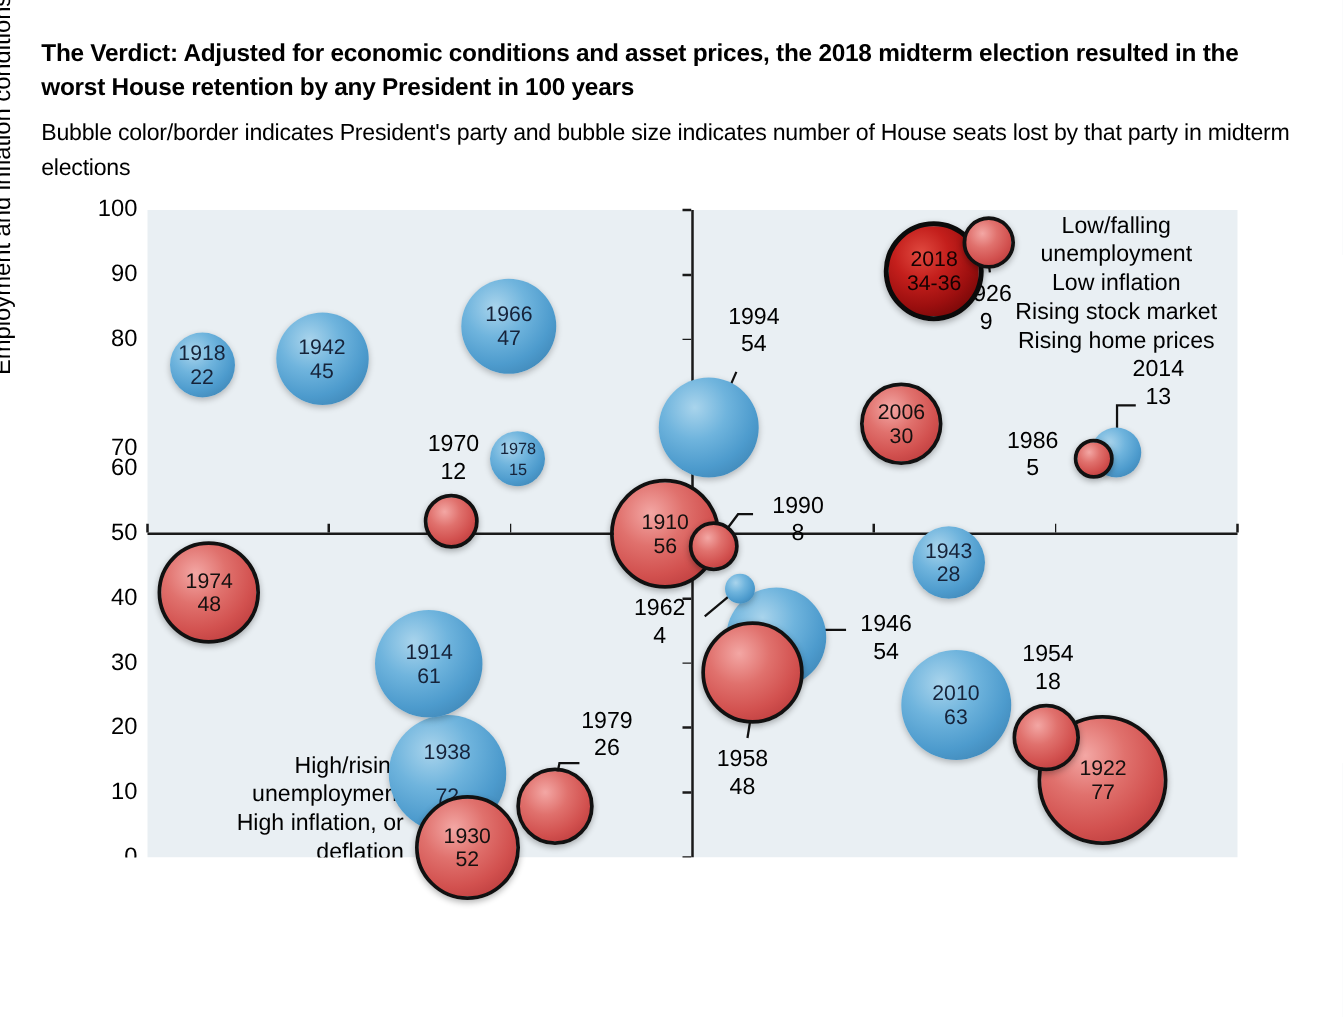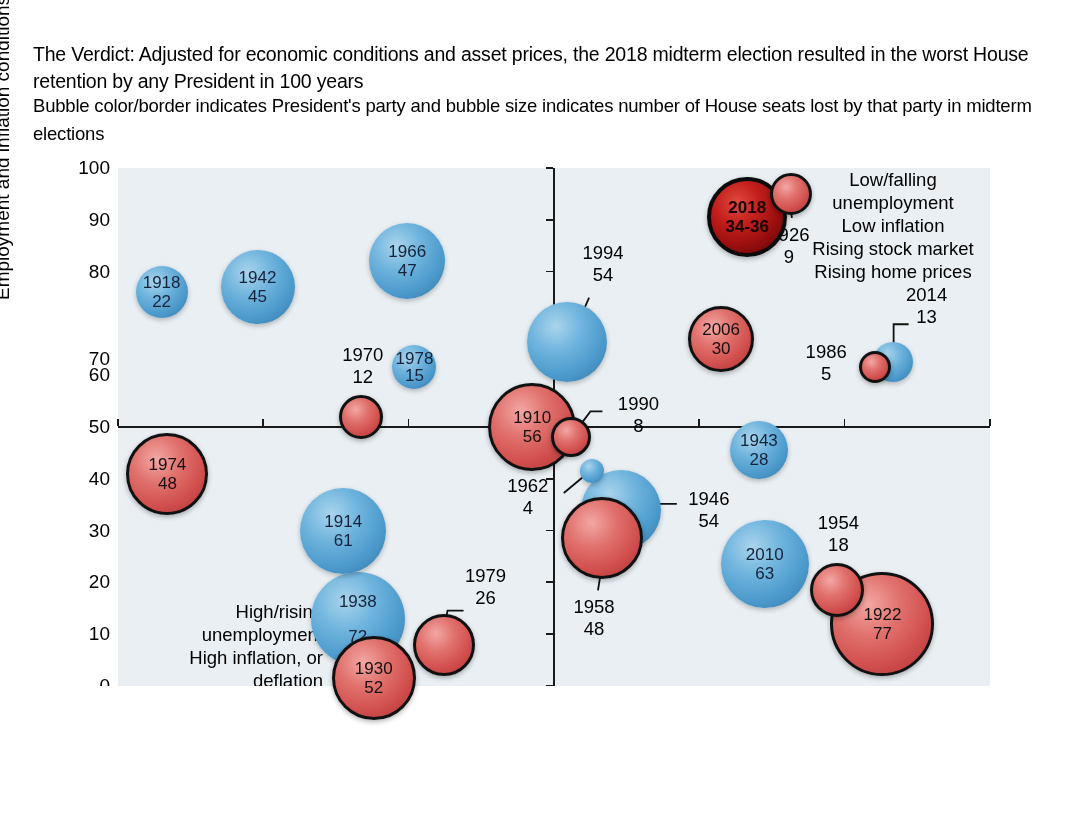--- a/index.html
+++ b/index.html
@@ -1,18 +1,18 @@
 <!DOCTYPE html>
 <html><head>
 <meta charset="utf-8">
 <style>
   html,body{margin:0;padding:0;background:#fff;}
   body{width:1074px;height:824px;font-family:"Liberation Sans",sans-serif;color:#000;position:relative;overflow:hidden;}
 
-  .title{position:absolute;left:33px;top:41px;width:1000px;font-size:19.5px;font-weight:normal;line-height:27px;letter-spacing:-0.2px;}
+  .title{position:absolute;left:33px;top:30px;width:1000px;font-size:19.5px;font-weight:bold;line-height:27px;letter-spacing:-0.2px;}
   .subtitle{position:absolute;left:33px;top:92px;width:1005px;font-size:18.5px;line-height:28px;letter-spacing:-0.2px;}
 
   .sources{position:absolute;left:33px;top:735px;width:1000px;font-size:18.5px;line-height:29px;letter-spacing:-0.2px;}
 
   
   #chart{position:absolute;left:0;top:0;width:1074px;height:824px;}
   .plot{position:absolute;left:118px;top:168px;width:872px;height:518px;background:#e9eff3;}
 
   .ylabel{position:absolute;left:-8px;top:300px;width:520px;transform:rotate(-90deg);transform-origin:left top;
           font-size:19px;white-space:nowrap;letter-spacing:0px;}
@@ -25,22 +25,22 @@
   .bub{position:absolute;border-radius:50%;transform:translate(-50%,-50%);
        display:flex;flex-direction:column;align-items:center;justify-content:center;}
   .bub.blue{background:radial-gradient(circle at 36% 30%, #a9d4ec 0%, #6fb4dd 34%, #4d9bcd 64%, #3f86b6 86%, #5fa3c8 100%);
             box-shadow:0 2px 5px rgba(0,0,0,0.25);}
   .bub.red{background:radial-gradient(circle at 36% 30%, #f3a7a4 0%, #e0716d 34%, #d2514f 64%, #bb3b3c 88%, #d06a66 100%);
            border:3.5px solid #111;box-shadow:0 2px 5px rgba(0,0,0,0.3);}
   .bub.red.hl{background:radial-gradient(circle at 36% 30%, #e04a40 0%, #c41f1c 32%, #9c0f0f 62%, #6e0606 88%, #8c1212 100%);
               border:4px solid #0b0b0b;}
   .bub .lab{font-size:17px;line-height:19px;color:#16233a;text-align:center;white-space:nowrap;}
   .bub.red .lab{color:#14100f;}
-  .bub.red.hl .lab{color:#140202;font-weight:bold;}
-  .bub .lab.sm{font-size:17px;line-height:17px;text-align:right;}
+  .bub.red.hl .lab{color:#140202;font-weight:normal;}
+  .bub .lab.sm{font-size:13px;line-height:17px;text-align:right;}
 
   
   .calo{position:absolute;font-size:18.5px;line-height:22px;text-align:center;transform:translateX(-50%);white-space:nowrap;}
   .calo .n{display:block;}
 
   .note{position:absolute;font-size:18.5px;line-height:23px;white-space:pre-line;}
   .note.tr{text-align:center;}
   .note.bl{text-align:right;}
 
   svg.leaders{position:absolute;left:0;top:0;width:1074px;height:824px;pointer-events:none;}

